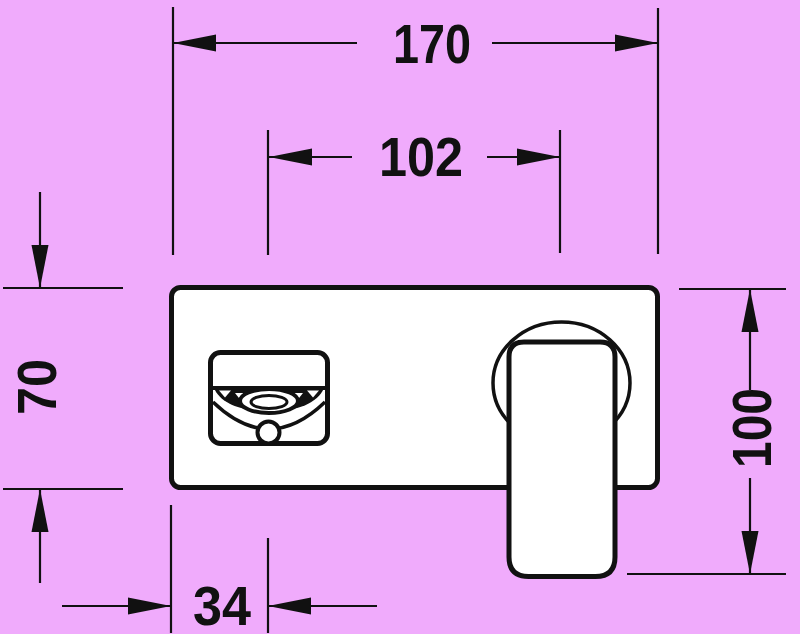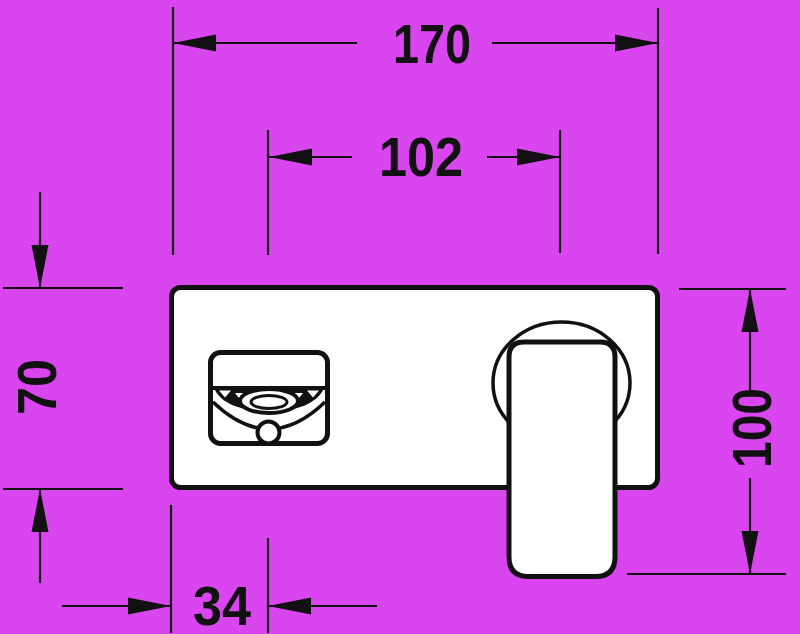--- a/index.html
+++ b/index.html
@@ -4,21 +4,21 @@
 <style>
   html, body {
     margin: 0;
     padding: 0;
     background: #ffffff;
   }
   .canvas {
     position: relative;
     width: 800px;
     height: 634px;
-    background: #d946ef;
+    background: #f0abfc;
     overflow: hidden;
   }
   svg {
     display: block;
   }
   text {
     font-family: "Liberation Sans", "DejaVu Sans", sans-serif;
     font-weight: bold;
     font-size: 56px;
   }

